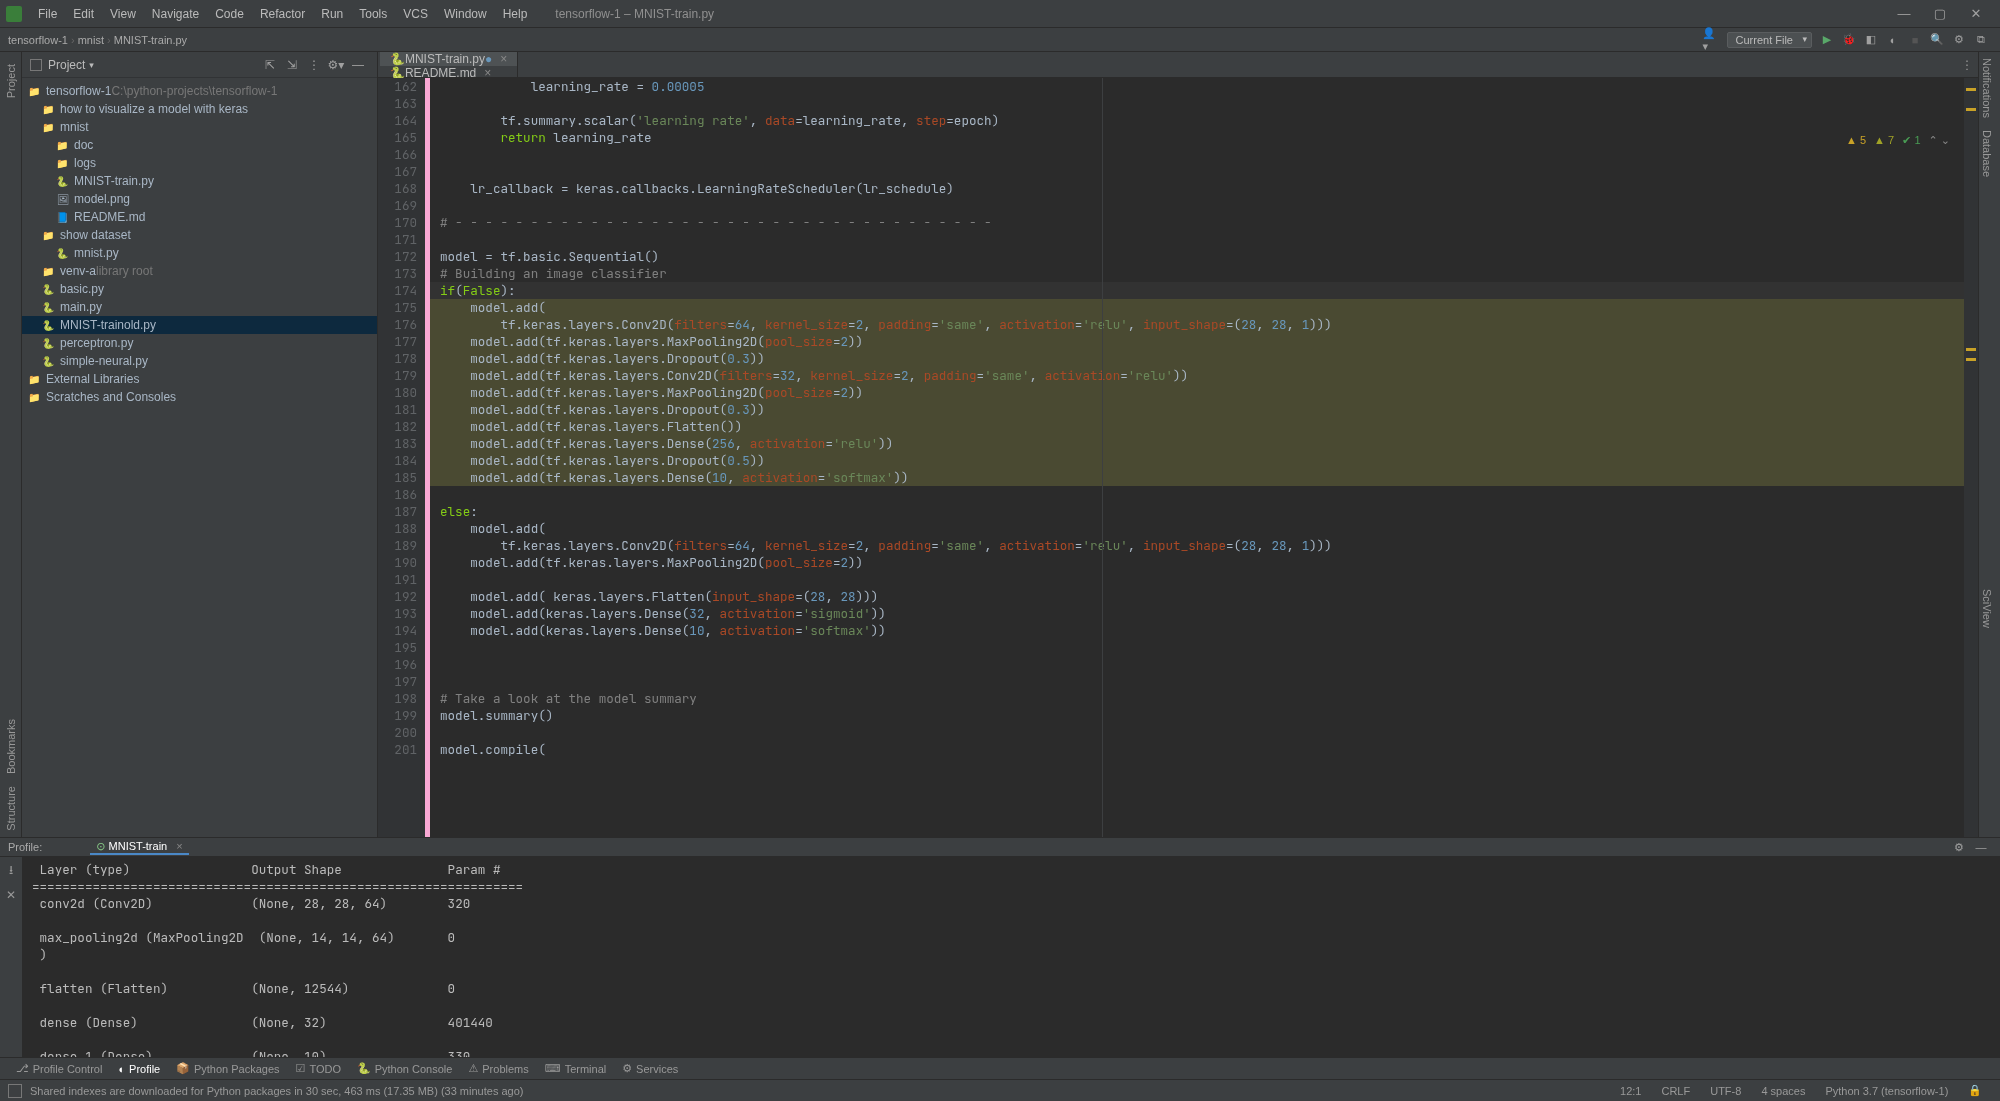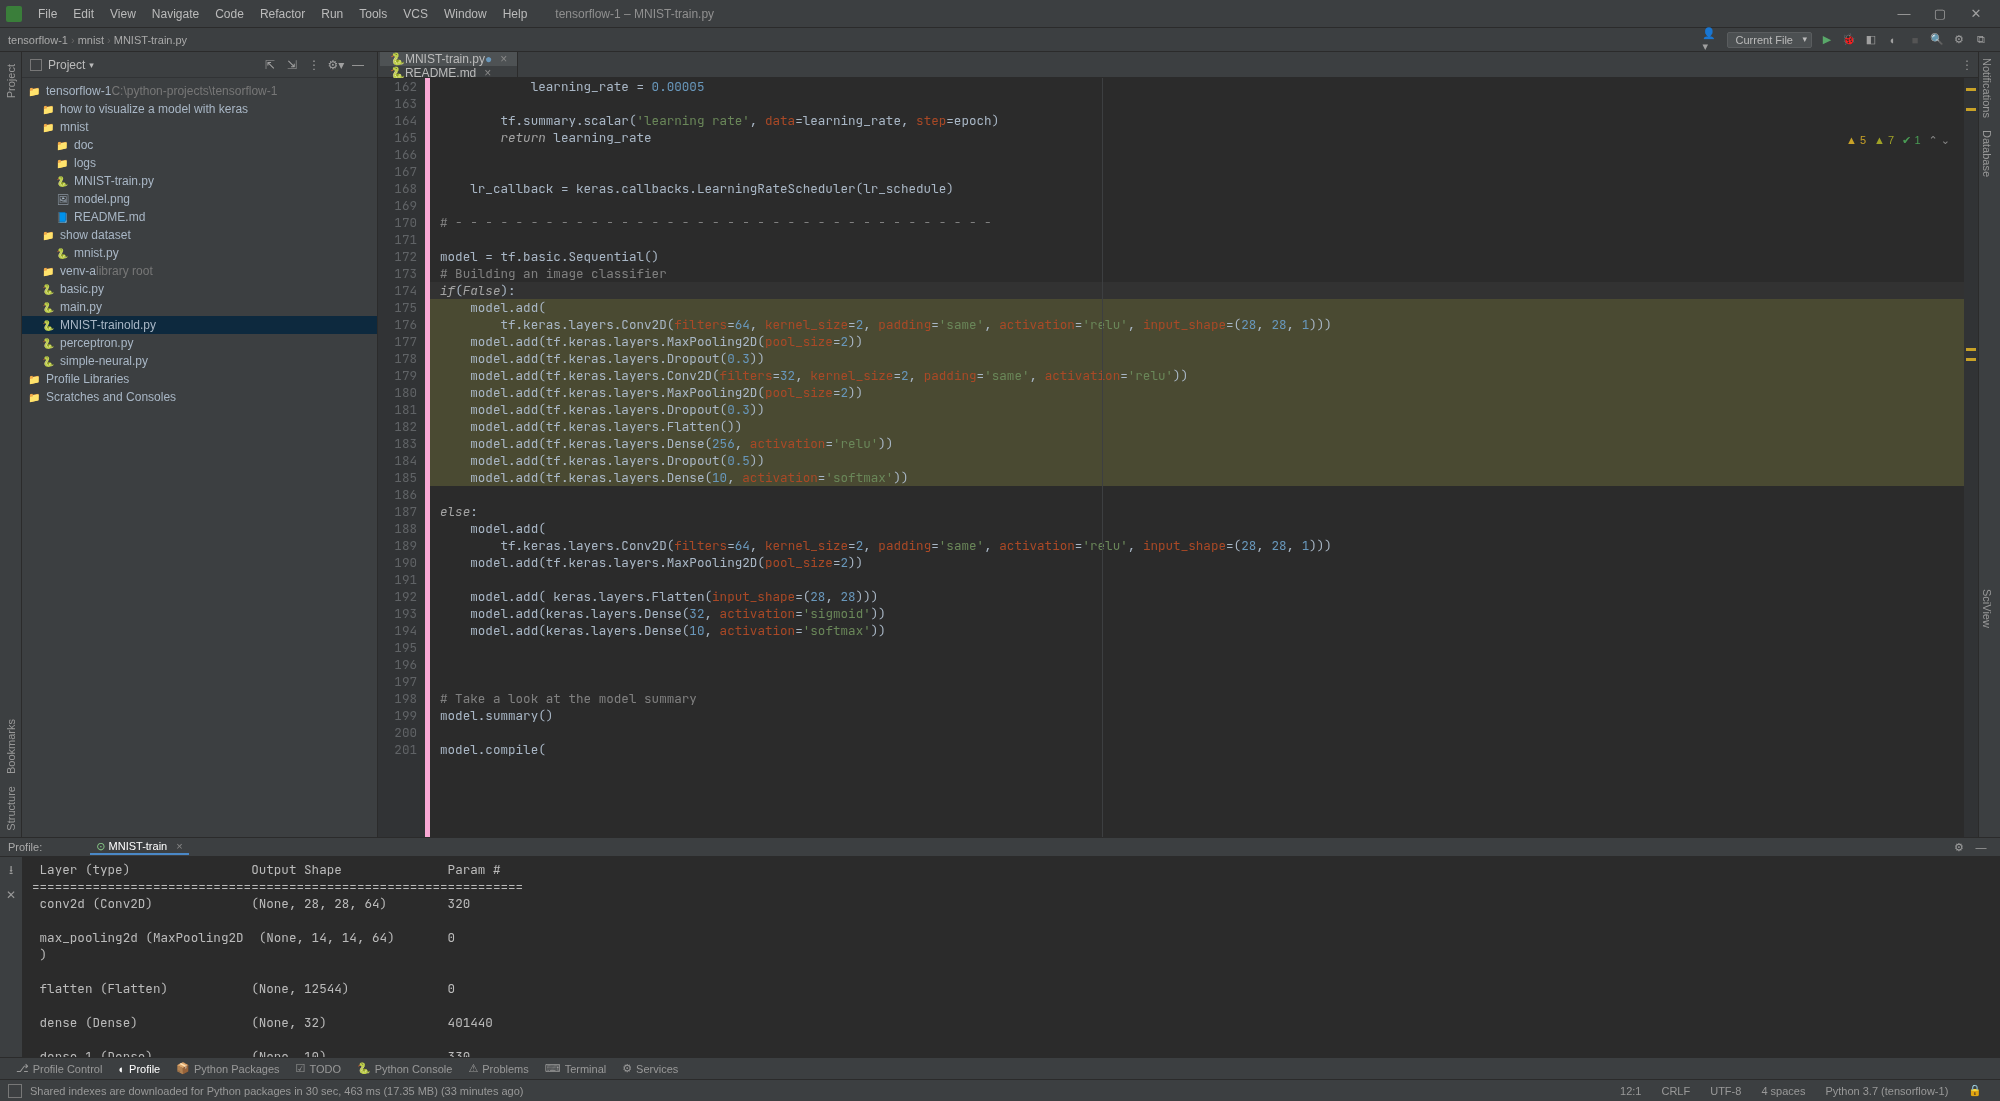--- a/index.html
+++ b/index.html
@@ -71,21 +71,21 @@
 .insp-warn { color:#c9a227; }
 .insp-weak { color:#a0a227; }
 .insp-ok { color:#499c54; }
 
 .editor-scroll { flex:1; display:flex; overflow:hidden; font-family: "JetBrains Mono","Consolas",monospace; font-size:12.6px; line-height:17px; }
 .gutter-col { width:52px; background:#313335; color:#606366; text-align:right; padding:0 8px 0 0; border-right:5px solid #f9a8d4; }
 .code-col { flex:1; position:relative; overflow:hidden; }
 .code-line { white-space:pre; padding-left:10px; }
 .code-line.hl { background:#4a4a32; }
 .code-line.caret-line { background:#323232; }
-.tok-kw { color:#a3a3a3;font-style:italic; }
+.tok-kw { color:#84cc16; }
 .tok-num { color:#6897bb; }
 .tok-str { color:#6a8759; }
 .tok-param { color:#aa4926; }
 .tok-comment { color:#808080; }
 .ruler { position:absolute; top:0; bottom:0; left:672px; width:0; border-left:1px solid #3d3f41; }
 .right-stripe { width:14px; background:#313335; position:relative; }
 .stripe-mark { position:absolute; left:2px; width:10px; height:3px; }
 
 .profile-panel { height:220px; border-top:1px solid #2b2b2b; display:flex; flex-direction:column; background:#2b2b2b; }
 .profile-tabs { height:24px; background:#3c3f41; display:flex; align-items:center; padding:0 8px; border-bottom:1px solid #2b2b2b; font-size:11px; color:#aaa; }
@@ -238,21 +238,21 @@
           <span>perceptron.py</span>
         </div>
         <div class="tree-row">
           <span class="tree-ind" style="width: 14px;"></span>
           <span class="tree-icon">🐍</span>
           <span>simple-neural.py</span>
         </div>
         <div class="tree-row">
           <span class="tree-ind" style="width: 0px;"></span>
           <span class="tree-icon">📁</span>
-          <span>Profile Libraries</span>
+          <span>External Libraries</span>
         </div>
         <div class="tree-row">
           <span class="tree-ind" style="width: 0px;"></span>
           <span class="tree-icon">📁</span>
           <span>Scratches and Consoles</span>
         </div>
       </div>
   </div>
 
   <div class="editor-area">

